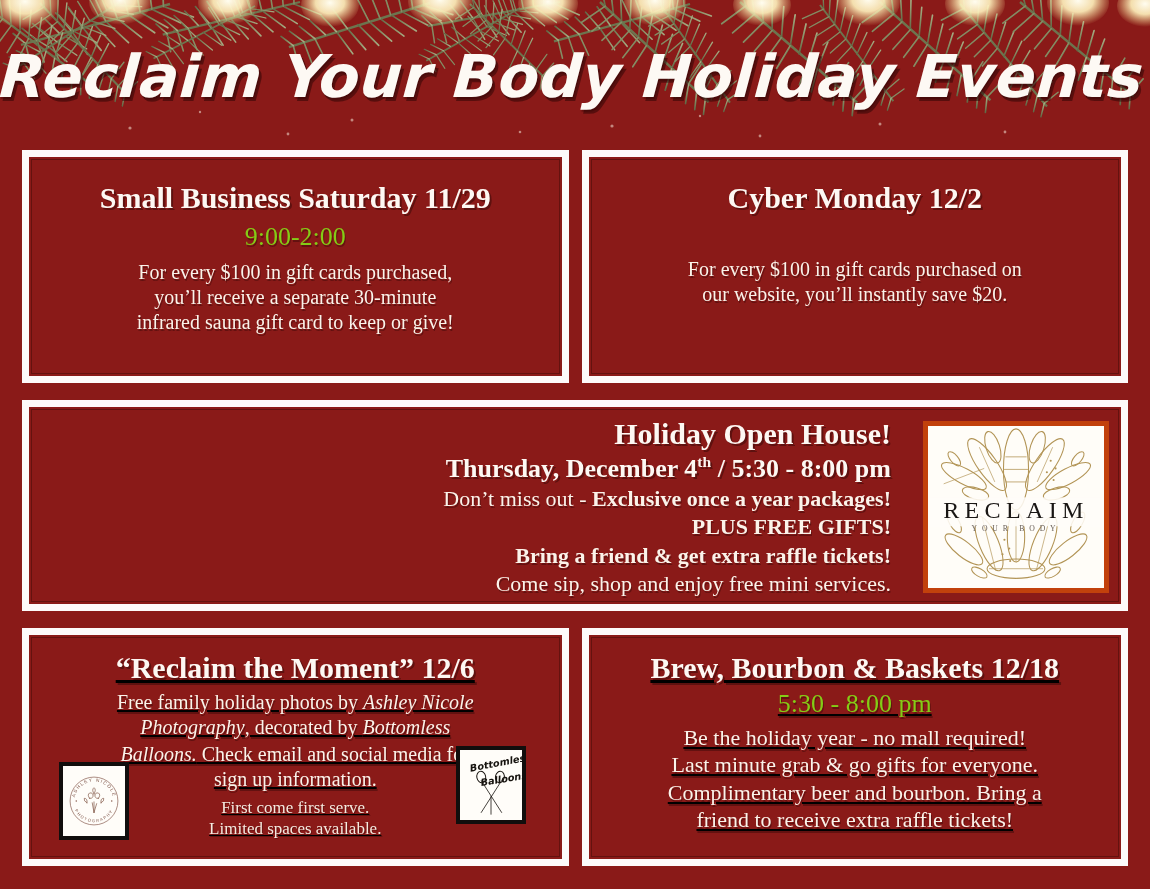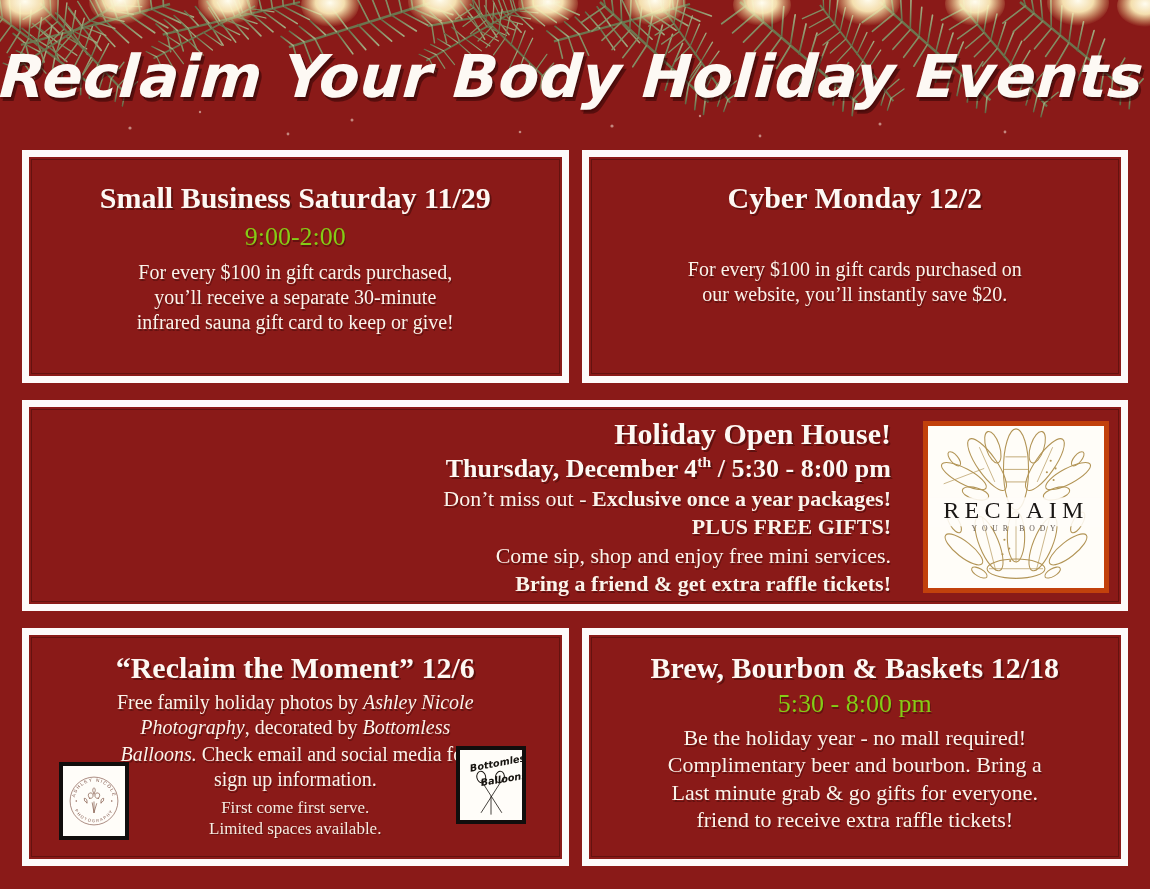--- a/index.html
+++ b/index.html
@@ -46,21 +46,21 @@
   #grid {
     position:absolute;
     left:22px; top:150px;
     width:1106px; height:716px;
     display:flex; flex-direction:column;
     gap:17px;
   }
   .row { display:flex; gap:13px; }
   .row-1 { height:236px; }
   .row-2 { height:213px; }
-  .row-3 { height:241px; }
+  .row-3 { height:241px;text-decoration:underline; }
 
   .panel {
     position:relative;
     flex:1 1 0;
     background:#8a1a18;
     border:7px solid #fdfafa;
     box-shadow:inset 0 0 0 2px #8a1a18, inset 0 0 0 3px rgba(70,12,10,.55);
     display:flex; flex-direction:column;
     align-items:center; justify-content:flex-start;
     padding:10px 14px 8px;
@@ -292,23 +292,23 @@
             <div class="head" style="font-size:26px; margin-top:2px;">
               <span>Thursday, December 4</span><sup>th</sup><span> / 5:30 - 8:00 pm</span>
             </div>
 
             <div class="body sm" style="margin-top:2px;">
               <span>Don’t miss out - </span><span class="b">Exclusive once a year packages!</span>
             </div>
 
             <div class="body sm b" style="margin-top:1px;">PLUS FREE GIFTS!</div>
 
+            <div class="body sm b" style="margin-top:1px;">Bring a friend &amp; get extra raffle tickets!</div>
+
             <div class="body sm" style="margin-top:1px;">Come sip, shop and enjoy free mini services.</div>
-
-            <div class="body sm b" style="margin-top:1px;">Bring a friend &amp; get extra raffle tickets!</div>
           </div>
 
           <div class="oh-logo-slot">
             <div class="reclaim-logo">
               <svg viewBox="0 0 180 168">
                 <rect x="0" y="0" width="180" height="168" fill="#fffdf8"></rect>
                 <g fill="none" stroke="#b29455" stroke-width="1.1">
 
                   <ellipse cx="90" cy="45" rx="13" ry="42" transform="rotate(0 90 45)"></ellipse>
                   <path d="M77 45 L103 45 M79 32 L101 32 M79 58 L101 58" stroke-width=".8"></path>
@@ -435,21 +435,21 @@
             </div>
           </div>
         </div>
       </div>
 
       <div class="panel">
         <div class="head" style="margin-top:6px;">Brew, Bourbon &amp; Baskets 12/18</div>
         <div class="sub" style="margin-top:4px;">5:30 - 8:00 pm</div>
         <div class="body sm" style="margin-top:4px;">
           <span class="line">Be the holiday year - no mall required!</span>
+          <span class="line">Last minute grab &amp; go gifts for everyone.</span>
           <span class="line">Complimentary beer and bourbon. Bring a</span>
-          <span class="line">Last minute grab &amp; go gifts for everyone.</span>
           <span class="line">friend to receive extra raffle tickets!</span>
         </div>
       </div>
 
     </div>
   </div>
 </div>
 
 </body></html>

